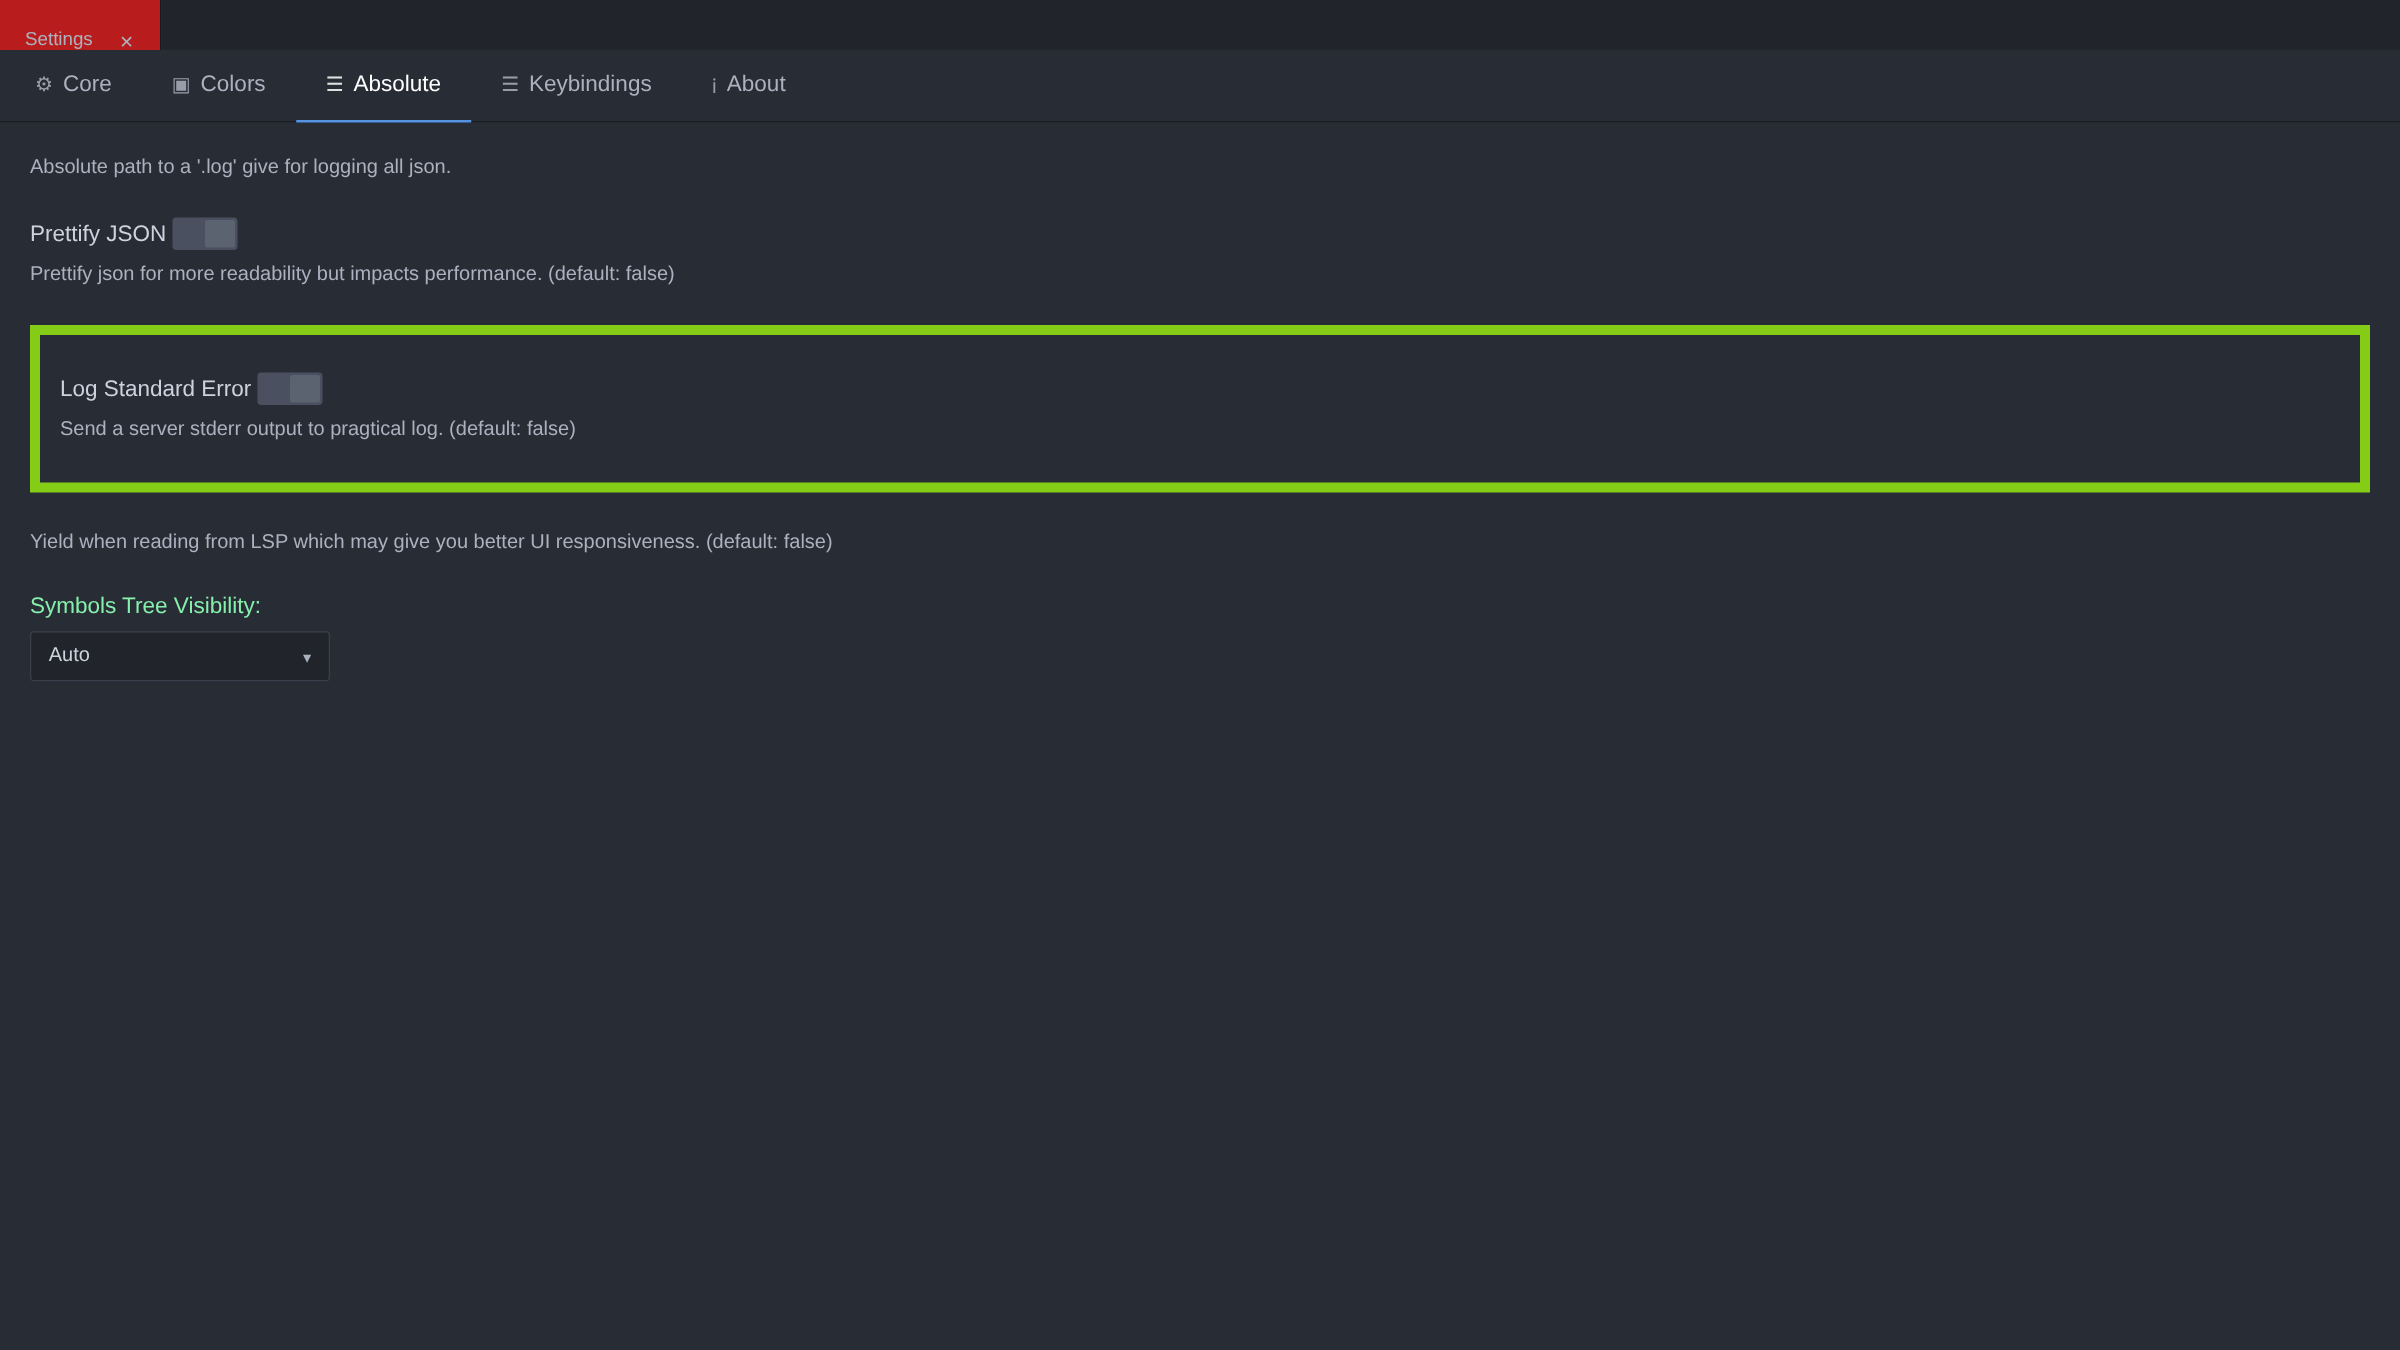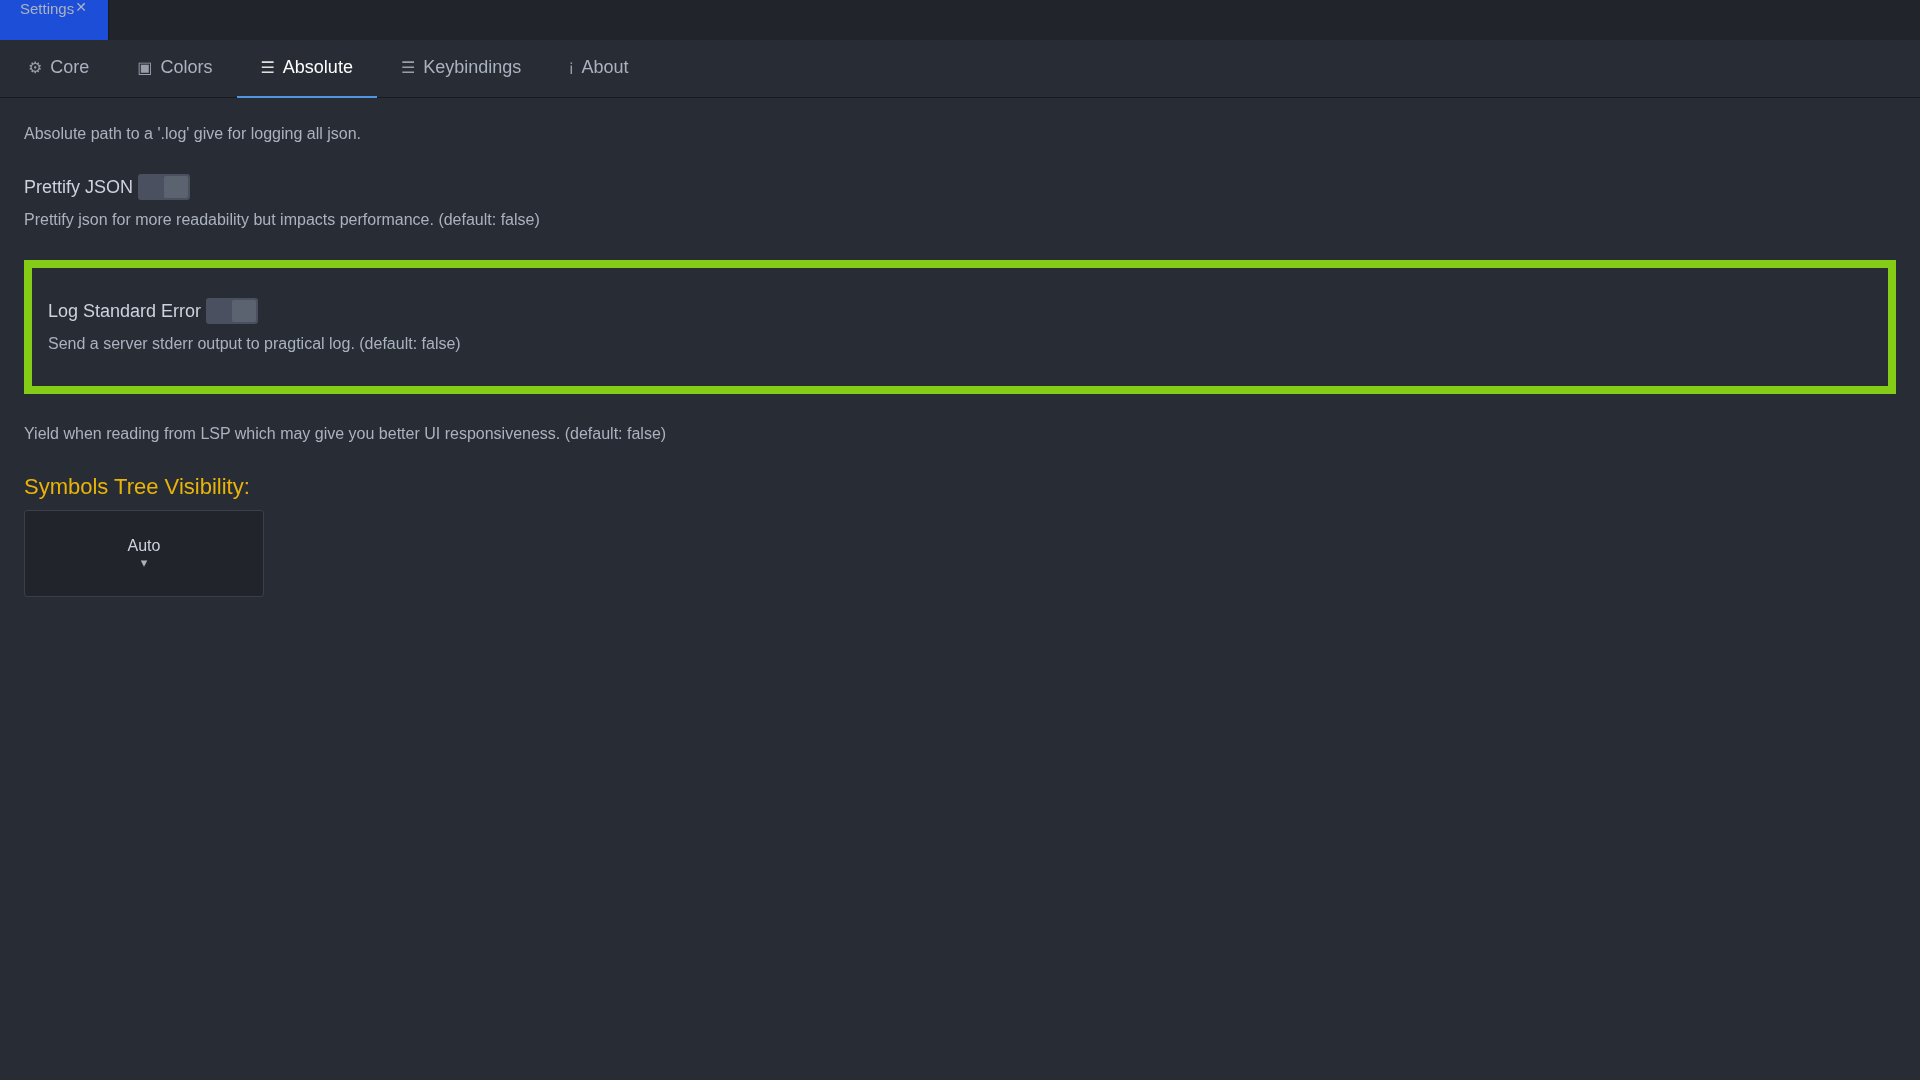--- a/index.html
+++ b/index.html
@@ -27,28 +27,28 @@
       background: #21252b;
       display: flex;
       align-items: center;
       height: 40px;
       padding: 0 0;
       flex-shrink: 0;
     }
 
     .tab-item {
       display: flex;
-      align-items: flex-start;
-      gap: 0;
+      align-items: flex-end;
+      gap: 20px;
       padding: 0 20px;
       height: 40px;
       color: #abb2bf;
       font-size: 15px;
       cursor: pointer;
-      background: #1d4ed8;
+      background: #b91c1c;
       border-right: 1px solid #181a1f;
     }
 
     .close-btn {
       width: 14px;
       height: 14px;
       display: flex;
       align-items: center;
       justify-content: center;
       color: #abb2bf;
@@ -164,51 +164,50 @@
       padding: 30px 16px;
       margin-bottom: 28px;
     }
 
     
     .dropdown {
       width: 240px;
       background: #21252b;
       border: 1px solid #3a3f4b;
       border-radius: 3px;
-      padding: 26px 14px;
+      padding: 10px 14px;
       display: flex;
       align-items: center;
       justify-content: space-between;
       cursor: pointer;
       font-size: 16px;
       color: #cdd3de;
       margin-top: 10px;
-      flex-direction: column;
     }
 
     .dropdown-arrow {
       font-size: 13px;
       color: #abb2bf;
     }
 
     
     .content::-webkit-scrollbar {
       width: 8px;
     }
     .content::-webkit-scrollbar-track {
       background: #21252b;
     }
     .content::-webkit-scrollbar-thumb {
       background: #4a5060;
       border-radius: 4px;
     }
 
     .section-label {
-      font-size: 22px;
-      color: #eab308;
+      font-size: 18px;
+      color: #86efac;
       margin-bottom: 4px;
     }
   </style>
 </head>
 <body>
 
 <div class="window">
 
   <div class="title-bar">
     <div class="tab-item">

